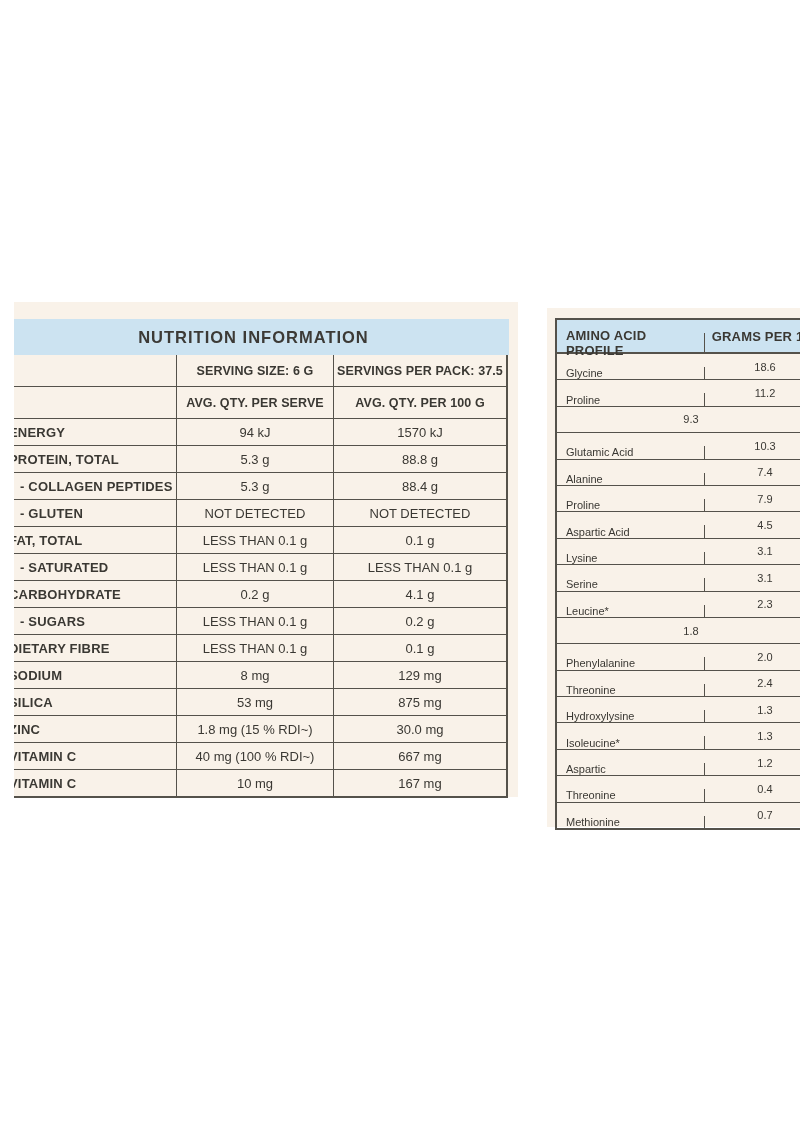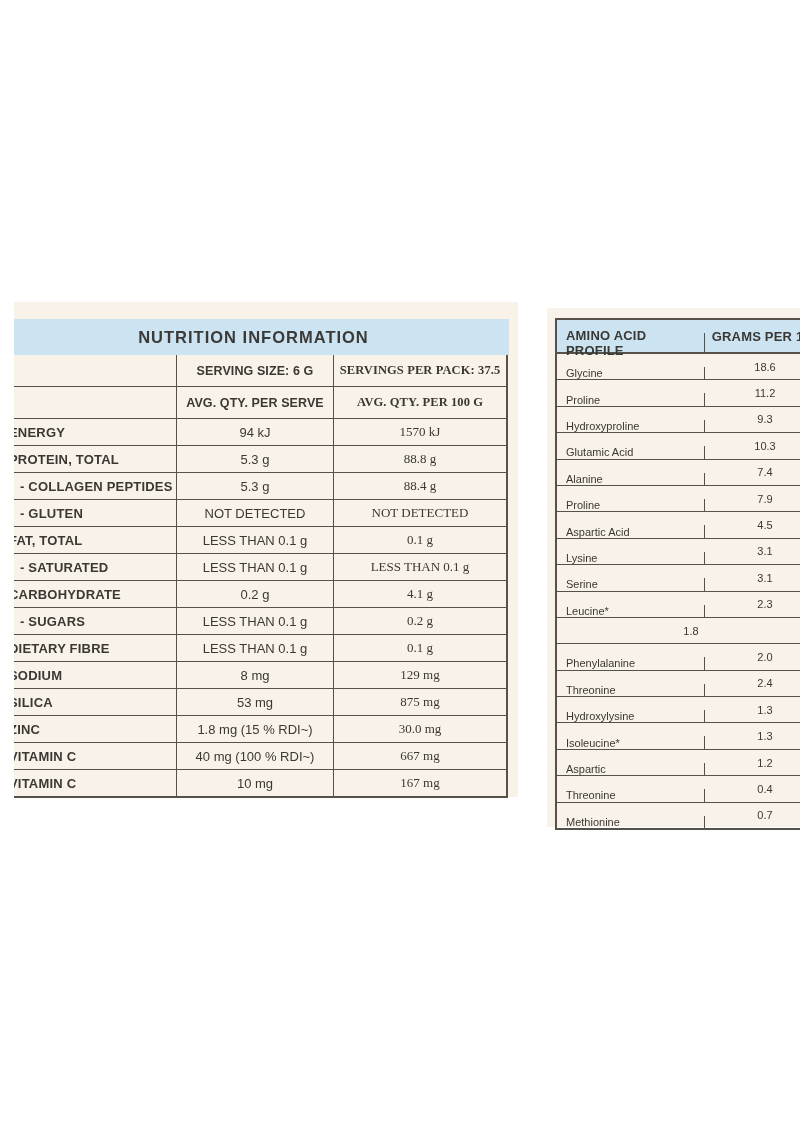--- a/index.html
+++ b/index.html
@@ -18,21 +18,21 @@
     font-size:16.5px;font-weight:700;letter-spacing:1px;color:#3c3a36;
   }
   .nutri-grid{position:absolute;left:0;top:53px;width:554px;box-sizing:border-box;border-right:2px solid #55524b;}
   .ntr{display:flex;height:26px;border-bottom:1.5px solid #55524b;align-items:stretch;}
   .ntr.hdr{height:31px;}
   .ntr:last-child{border-bottom-width:2.5px;}
   .ntr .cell{display:flex;align-items:center;box-sizing:border-box;font-size:13px;}
   .c1{width:223px;border-right:1.5px solid #55524b;padding-left:55px;font-weight:600;letter-spacing:0.2px;}
   .c1.ind{padding-left:66px;}
   .c2{width:157px;border-right:1.5px solid #55524b;justify-content:center;text-align:center;font-weight:500;}
-  .c3{flex:1;justify-content:center;text-align:center;font-weight:500;font-family:Liberation Serif, serif;}
+  .c3{flex:1;justify-content:center;text-align:center;font-weight:500;}
   .hdr .c2,.hdr .c3{font-weight:600;font-size:12.5px;letter-spacing:0.1px;}
 
   
   .amino-panel{position:absolute;left:533px;top:308px;width:300px;height:519px;background:#f9f2e9;}
   .amino-table{position:absolute;left:8px;top:10px;width:272px;box-sizing:border-box;border:2px solid #55524b;}
   .atr{display:flex;height:25.4px;border-bottom:1.5px solid #55524b;align-items:stretch;}
   .atr:last-child{border-bottom:none;}
   .atr.ahdr{height:32px;border-bottom:2.5px solid #55524b;background:#cce3f1;}
   .atr .cell{display:flex;align-items:center;box-sizing:border-box;font-size:11px;}
   .a1{width:148px;border-right:1.5px solid #55524b;padding-left:9px;font-weight:500;margin-top:13px;}
@@ -142,21 +142,20 @@
       <div id="amino-rows">
           <div class="atr">
             <div class="cell a1">Glycine</div>
             <div class="cell a2">18.6</div>
           </div>
           <div class="atr">
             <div class="cell a1">Proline</div>
             <div class="cell a2">11.2</div>
           </div>
           <div class="atr">
-            <div class="cell a1">Hydroxyproline</div>
             <div class="cell a2">9.3</div>
           </div>
           <div class="atr">
             <div class="cell a1">Glutamic Acid</div>
             <div class="cell a2">10.3</div>
           </div>
           <div class="atr">
             <div class="cell a1">Alanine</div>
             <div class="cell a2">7.4</div>
           </div>

